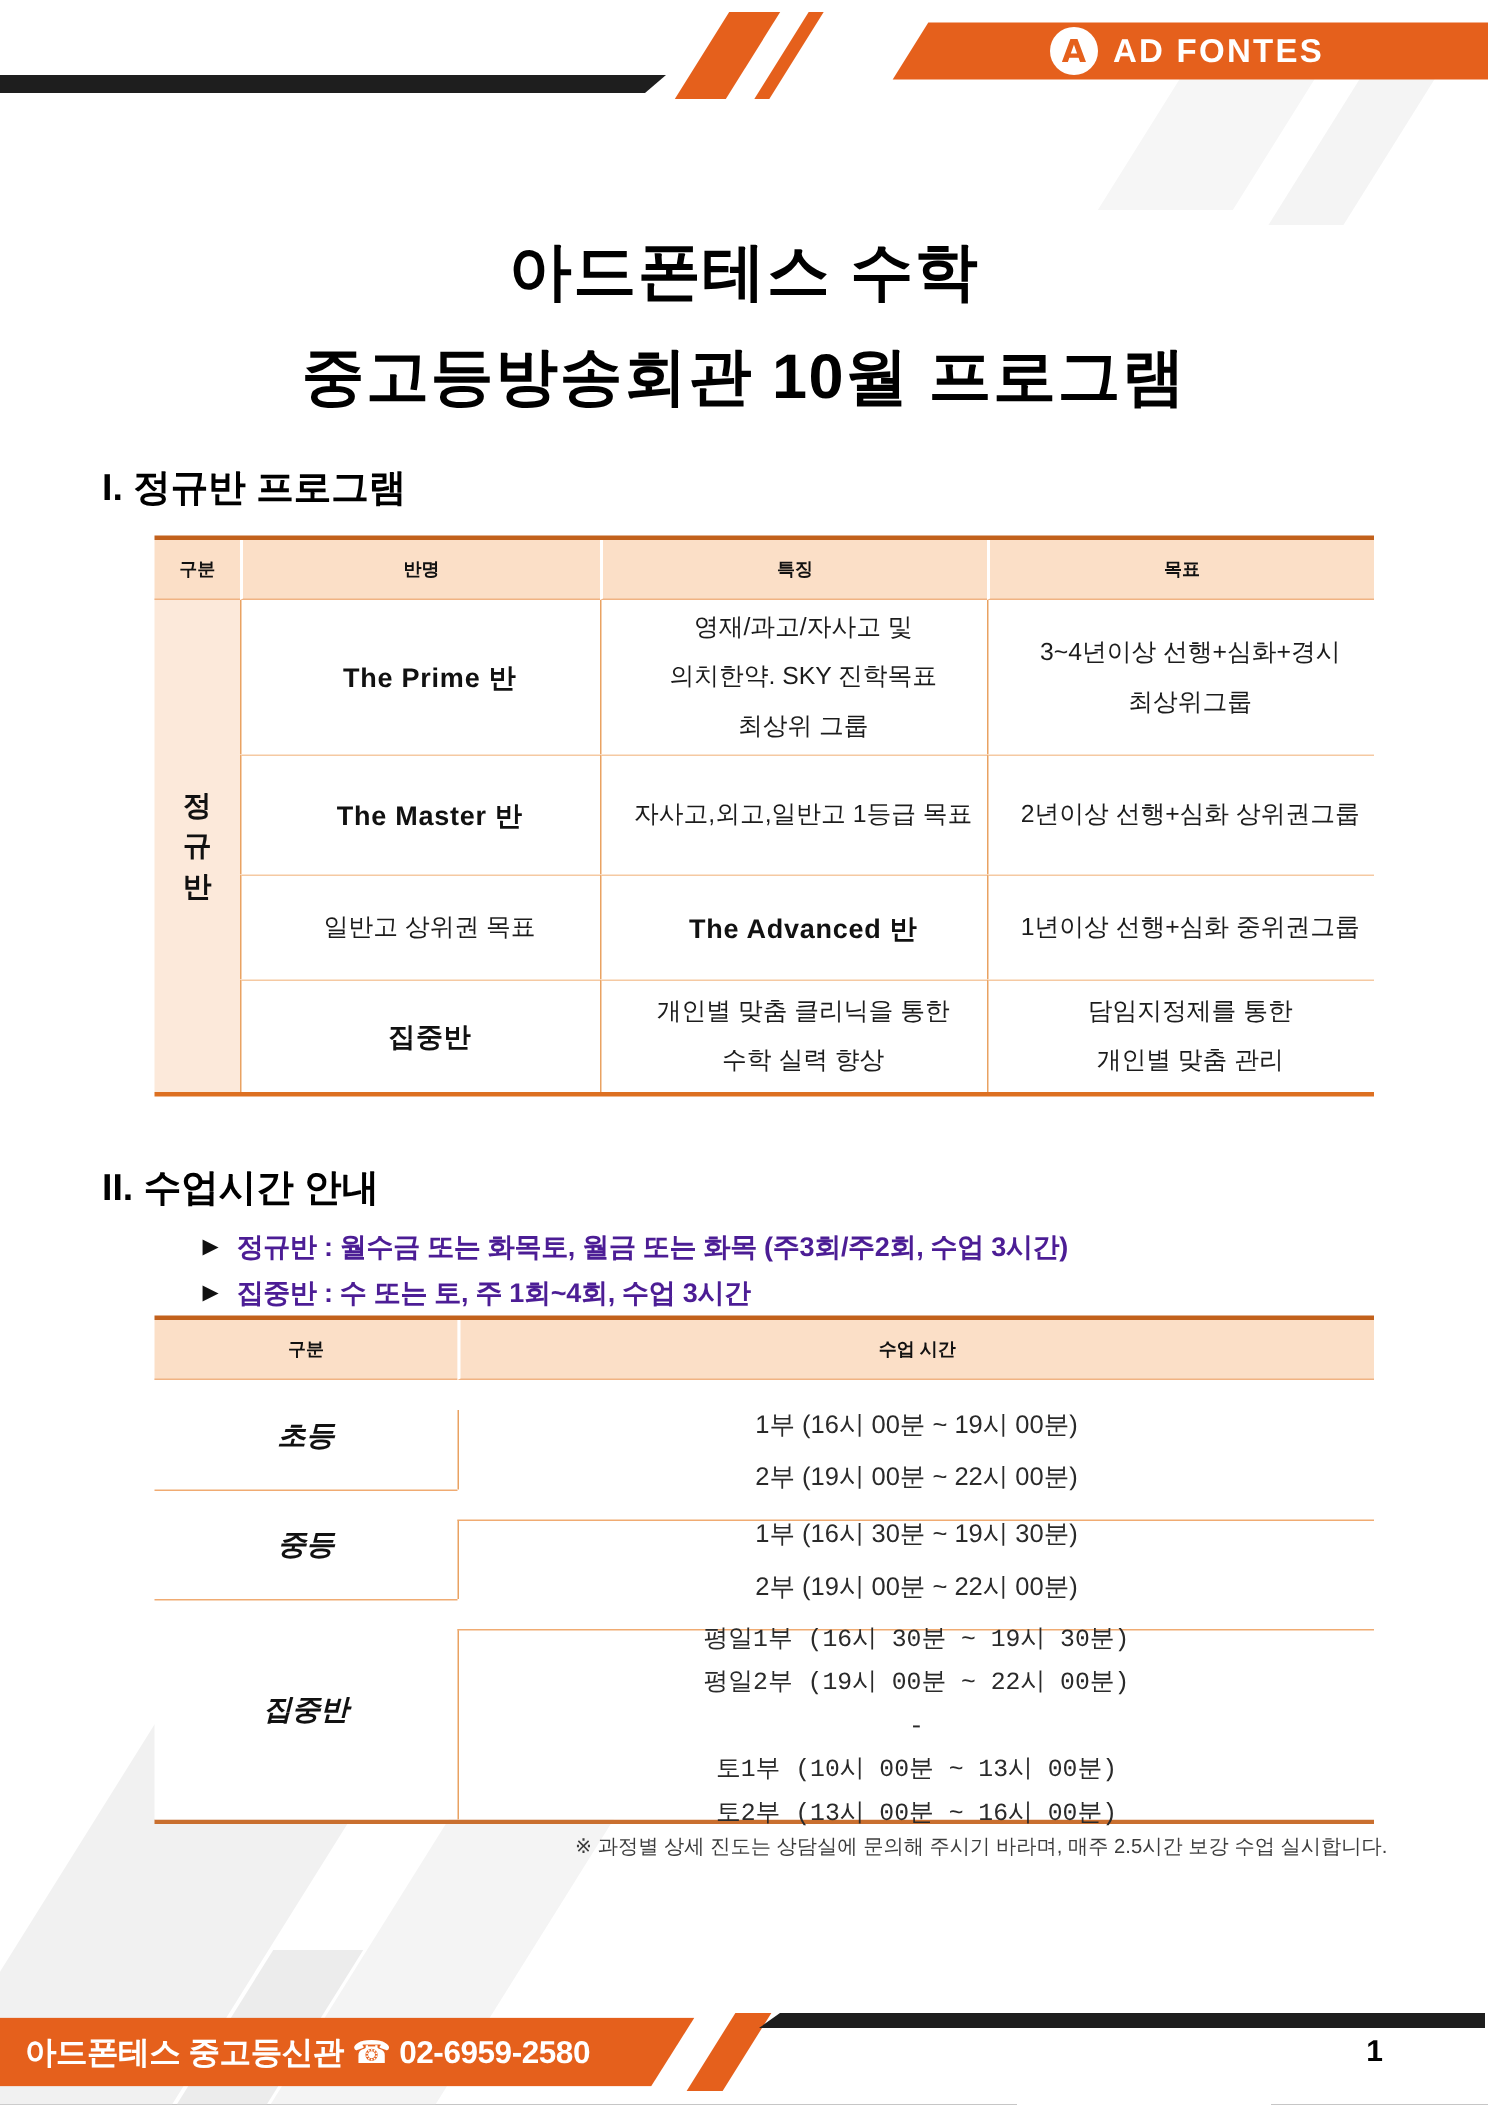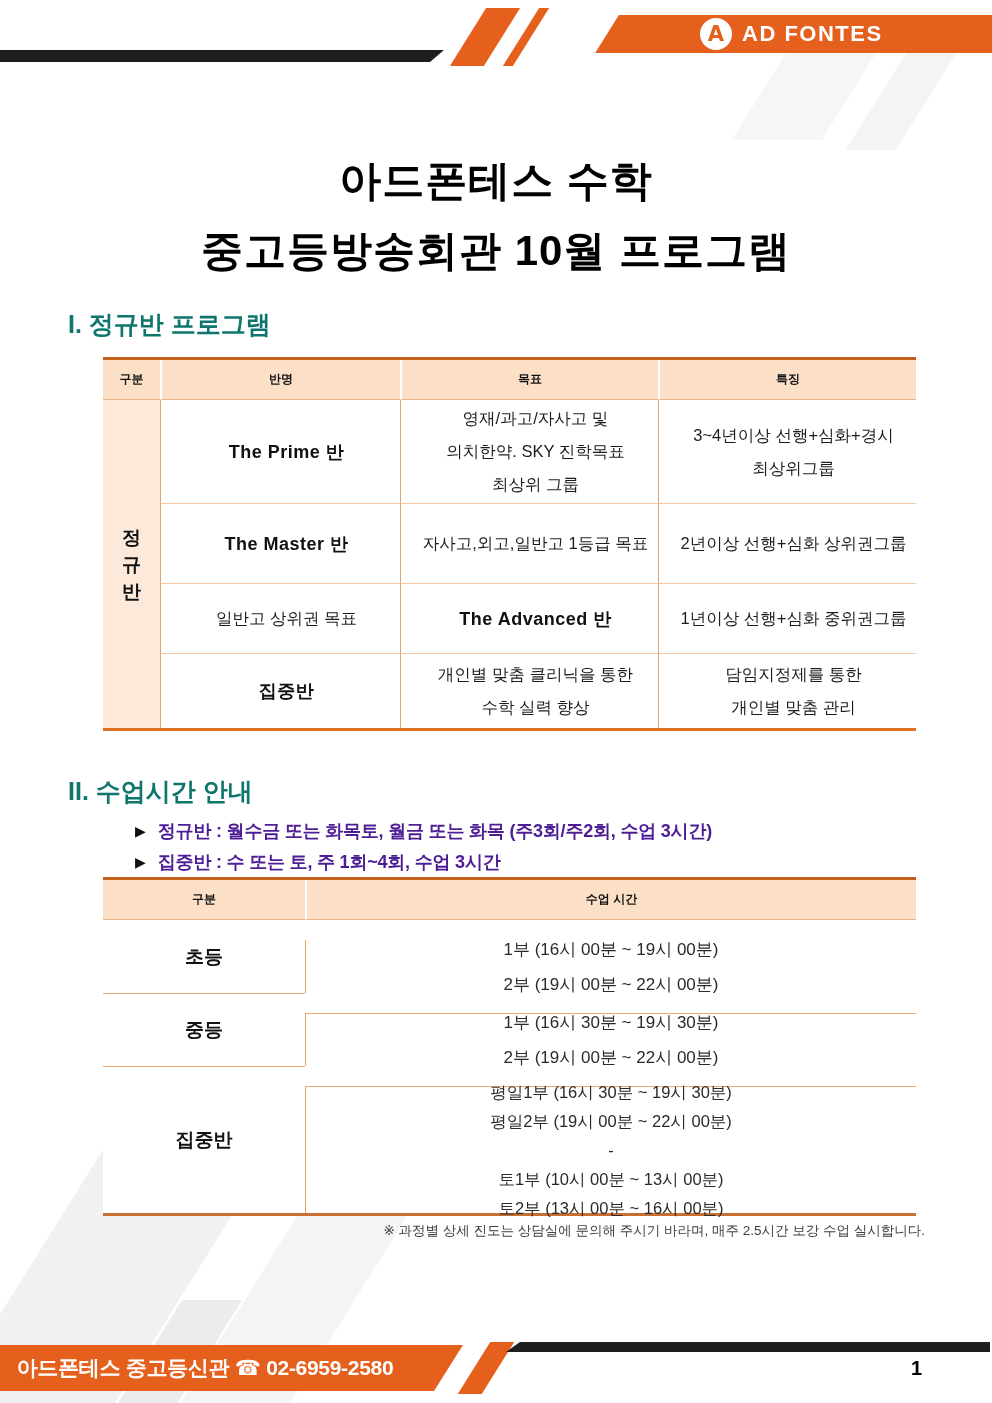--- a/index.html
+++ b/index.html
@@ -38,21 +38,21 @@
     display:flex; align-items:center; justify-content:center;
     color:#e5601c; font-weight:800; font-size:21px; font-family:"DejaVu Sans",sans-serif;
   }
   .logo-text { color:#ffffff; font-weight:800; font-size:22px; letter-spacing:1.5px; }
 
   
   .title-block { position:absolute; left:0; top:146px; width:100%; text-align:center; z-index:1; }
   .title-line { font-size:42px; font-weight:800; line-height:70px; letter-spacing:1px; color:#000; }
 
   
-  .sec-heading { position:absolute; left:68px; font-size:25px; font-weight:700; color:#0f766e; z-index:1; }
+  .sec-heading { position:absolute; left:68px; font-size:25px; font-weight:700; color:#000000; z-index:1; }
   .sec1-heading { top:308px; }
   .sec2-heading { top:775px; }
 
   
   .t1 {
     position:absolute; left:103px; top:357px; width:813px; z-index:1;
     display:grid;
     grid-template-columns:57px 240px 258px 258px;
     grid-template-rows:40px 103px 80px 70px 75px;
     border-top:3px solid #c2611c; border-bottom:3px solid #dd7021;
@@ -84,28 +84,28 @@
   
   .t2 {
     position:absolute; left:103px; top:877px; width:813px; z-index:1;
     display:grid;
     grid-template-columns:202px 611px;
     grid-template-rows:40px 73px 73px 147px;
     border-top:3px solid #c2611c; border-bottom:3px solid #c96f2f;
   }
   .t2 .label {
     background:#ffffff; display:flex; align-items:center; justify-content:center;
-    font-weight:700; font-size:19px;
+    font-weight:700; font-size:19px;font-style:italic;
   }
   .t2 .times {
     background:#ffffff; display:flex; align-items:center; justify-content:center;
     text-align:center; white-space:pre-line; font-size:17px; color:#2a2a2a;
     border-left:1px solid #e9a262; line-height:35px;margin-top:20px;
   }
-  .t2 .times.tall { line-height:29px; font-size:16.5px; }
+  .t2 .times.tall { line-height:29px; font-size:16.5px;font-family:Liberation Mono, monospace; }
   .t2 .rsep { border-top:1px solid #f0ab72; }
 
   
   .footnote {
     position:absolute; right:67px; top:1222px; font-size:13.5px; color:#3d3d3d; z-index:1;
   }
 
   
   .ftr-orangebar {
     position:absolute; left:0; top:1345px; width:470px; height:46px; background:#e5601c; z-index:2;
@@ -144,22 +144,22 @@
   <div class="title-block">
     <div class="title-line">아드폰테스 수학</div>
     <div class="title-line">중고등방송회관 10월 프로그램</div>
   </div>
 
   <div class="sec-heading sec1-heading">I. 정규반 프로그램</div>
 
   <div class="t1">
     <div class="th">구분</div>
     <div class="th">반명</div>
+    <div class="th">특징</div>
     <div class="th">목표</div>
-    <div class="th">특징</div>
 
     <div class="group">정
 규
 반</div>
 
     <div class="cell name">The Prime 반</div>
     <div class="cell goal">영재/과고/자사고 및
 의치한약. SKY 진학목표
 최상위 그룹</div>
     <div class="cell feat">3~4년이상 선행+심화+경시

